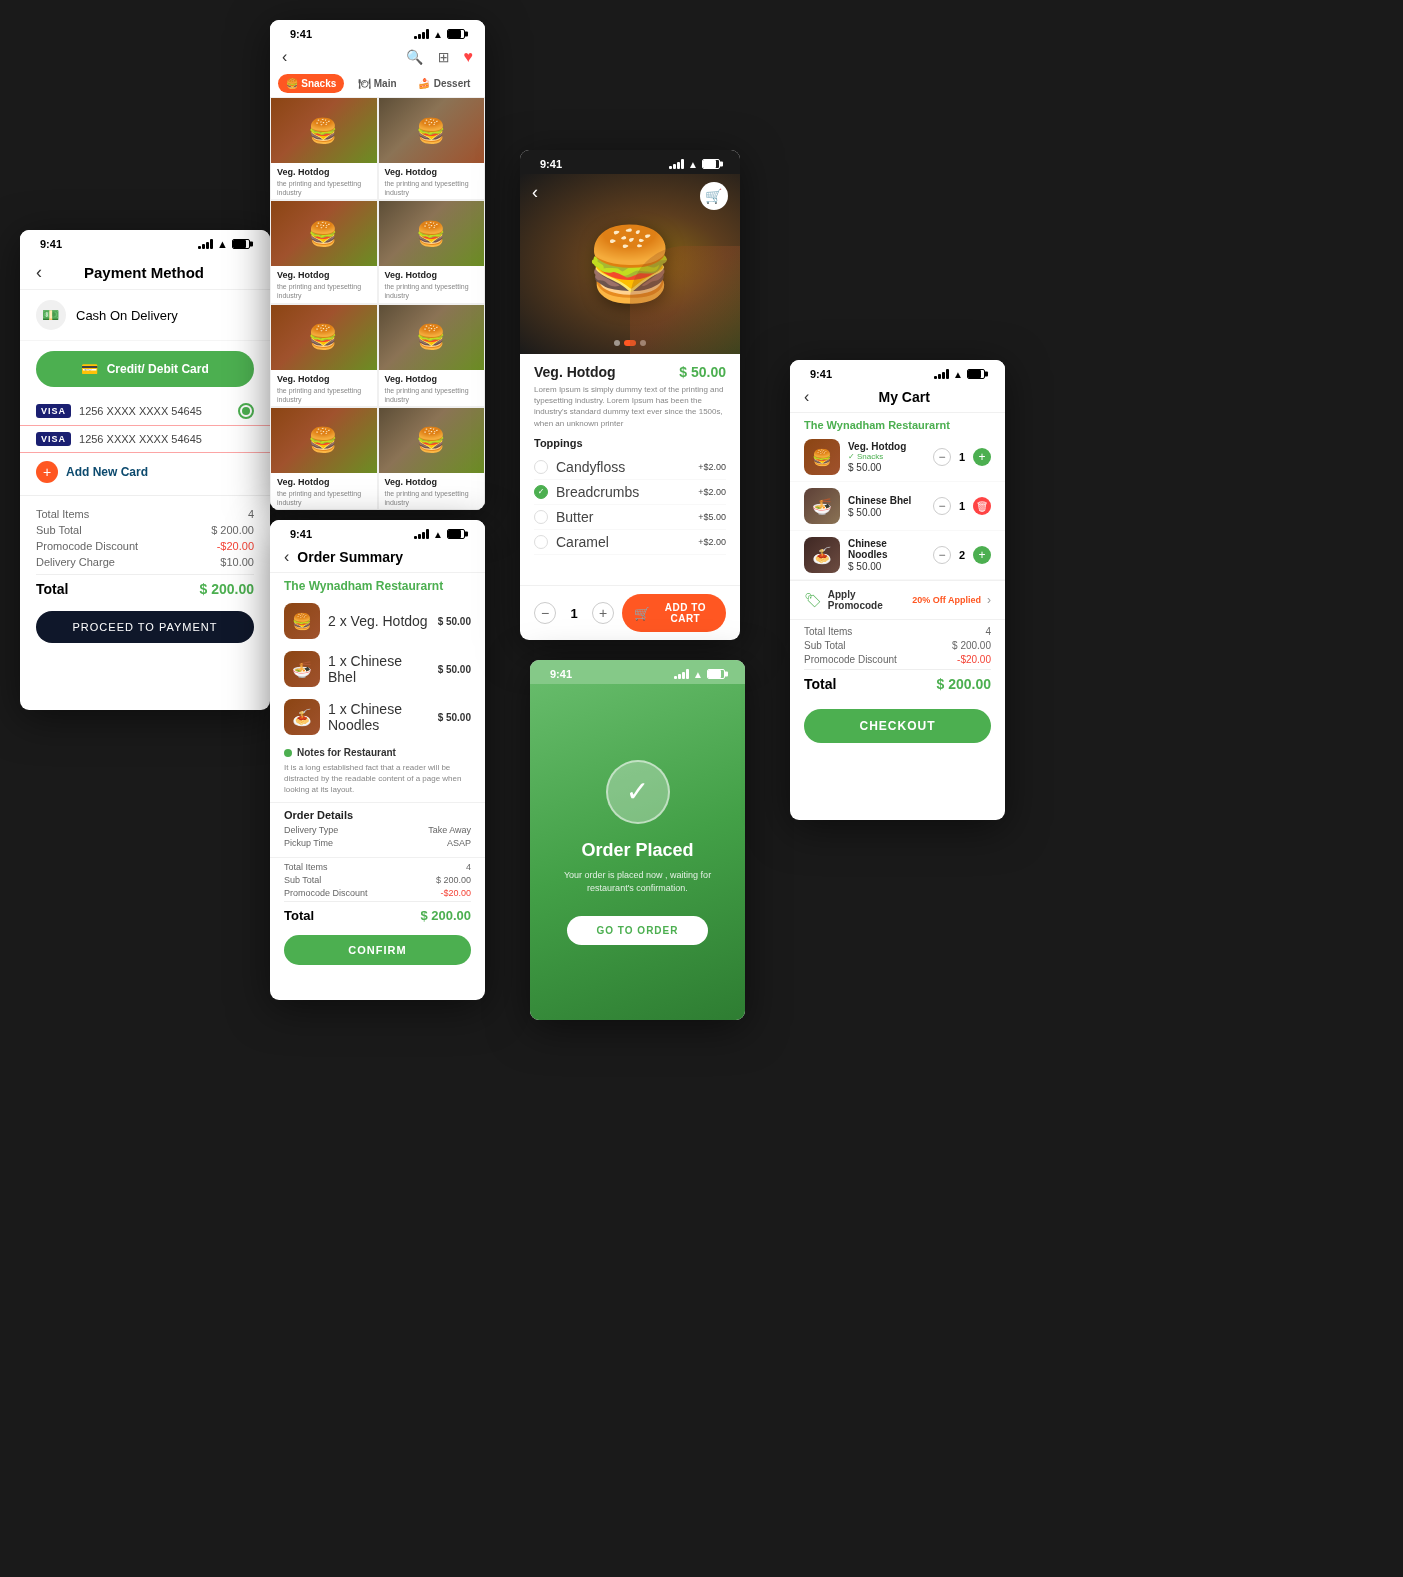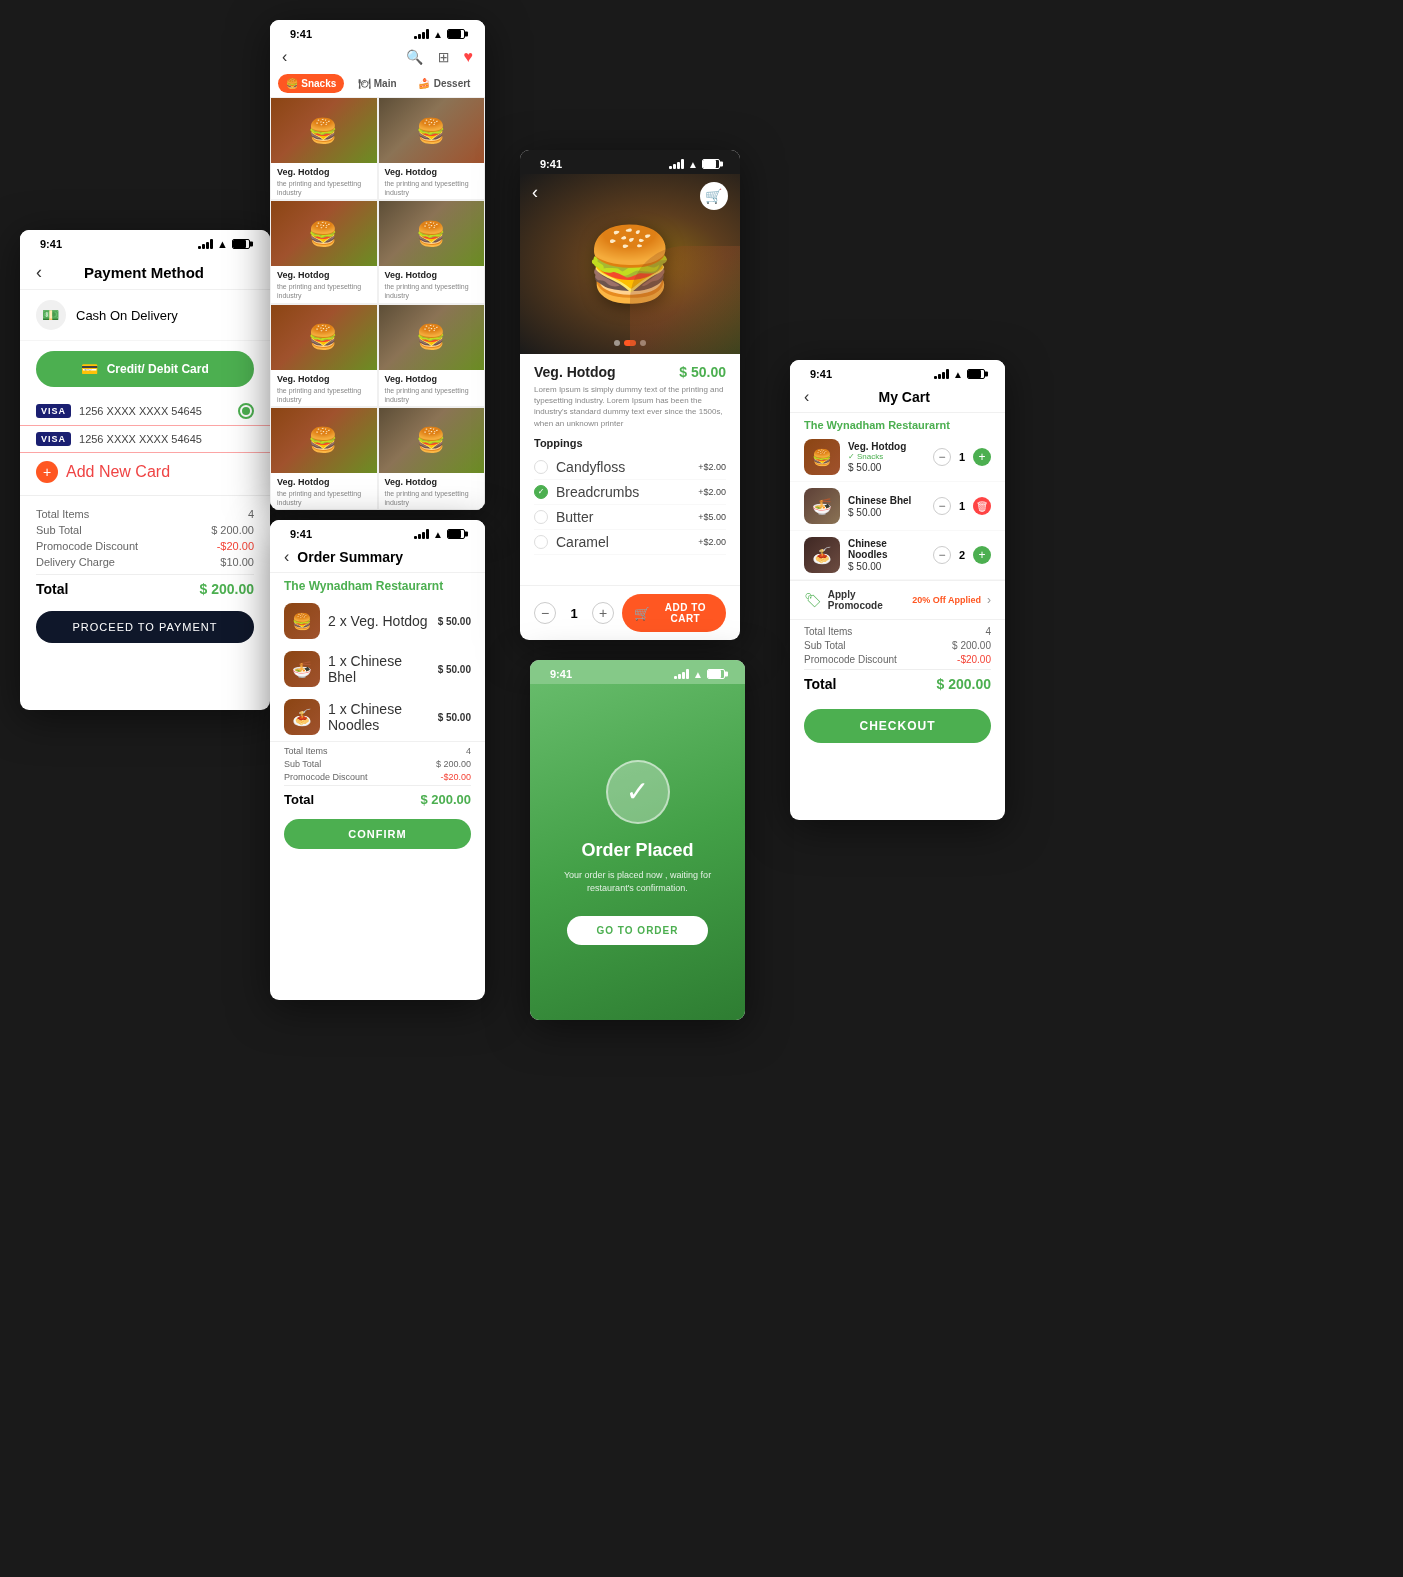--- a/index.html
+++ b/index.html
@@ -101,21 +101,21 @@
     .radio-inner { width: 8px; height: 8px; border-radius: 50%; background: #4CAF50; }
 
     .add-card {
       display: flex; align-items: center; gap: 8px; padding: 8px 16px;
     }
     .plus-circle {
       width: 22px; height: 22px; border-radius: 50%; background: #ff5722;
       display: flex; align-items: center; justify-content: center;
       color: #fff; font-size: 14px; line-height:1;
     }
-    .add-card-label { font-size: 16px; font-weight: 400; color: #ef4444; }
+    .add-card-label { font-size: 12px; font-weight: 700; color: #0c4a6e; }
 
     .payment-summary {
       padding: 12px 16px 0; border-top: 1px solid #eee; margin-top: 4px;
     }
     .summary-row {
       display: flex; justify-content: space-between; font-size: 11px;
       color: #666; margin-bottom: 4px;
     }
     .summary-row.discount .val { color: #f44336; }
     .summary-row.total {
@@ -606,21 +606,39 @@
         <div class="order-item-img">🍜</div>
         <span class="order-item-name">1 x Chinese Bhel</span>
         <span class="order-item-price">$ 50.00</span>
       </div>
       <div class="order-item-row">
         <div class="order-item-img">🍝</div>
         <span class="order-item-name">1 x Chinese Noodles</span>
         <span class="order-item-price">$ 50.00</span>
       </div>
 
-
+      <div class="notes-section">
+        <div class="notes-header">
+          <div class="notes-dot"></div>
+          <span class="notes-title">Notes for Restaurant</span>
+        </div>
+        <p class="notes-text">It is a long established fact that a reader will be distracted by the readable content of a page when looking at its layout.</p>
+      </div>
+
+      <div class="order-details-section">
+        <div class="order-details-title">Order Details</div>
+        <div class="detail-row">
+          <span>Delivery Type</span>
+          <span>Take Away</span>
+        </div>
+        <div class="detail-row">
+          <span>Pickup Time</span>
+          <span>ASAP</span>
+        </div>
+      </div>
 
       <div class="order-summary-nums">
         <div class="summary-row" style="font-size:9px;color:#666;display:flex;justify-content:space-between;margin-bottom:3px;">
           <span>Total Items</span>
           <span>4</span>
         </div>
         <div class="summary-row" style="font-size:9px;color:#666;display:flex;justify-content:space-between;margin-bottom:3px;">
           <span>Sub Total</span>
           <span>$ 200.00</span>
         </div>

